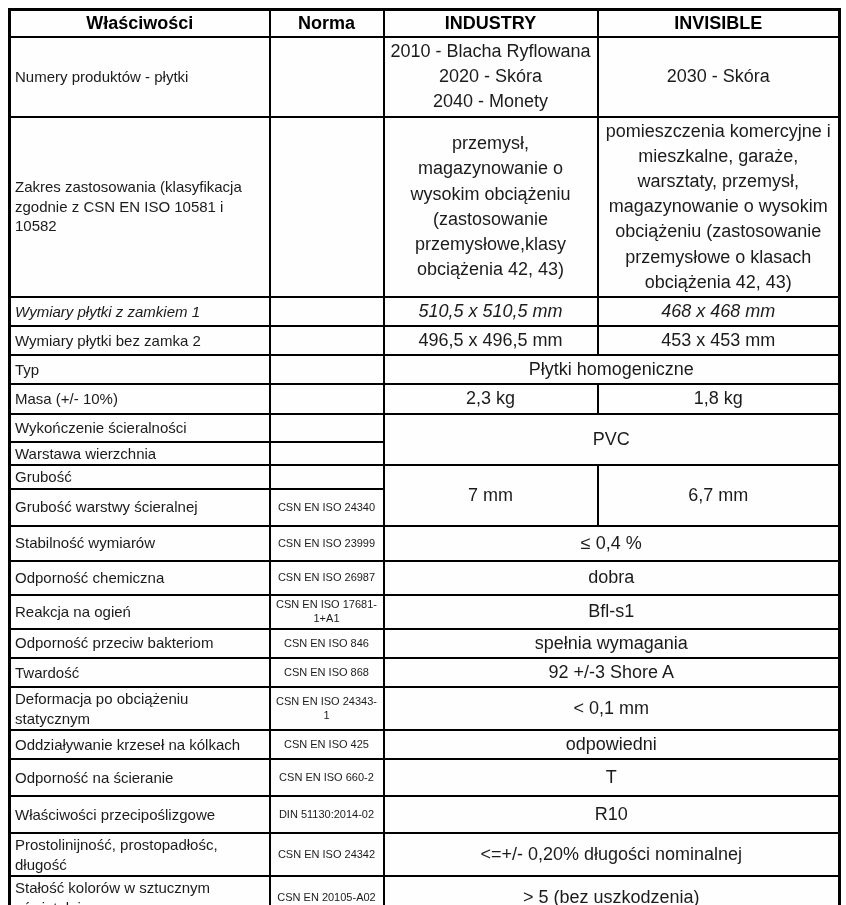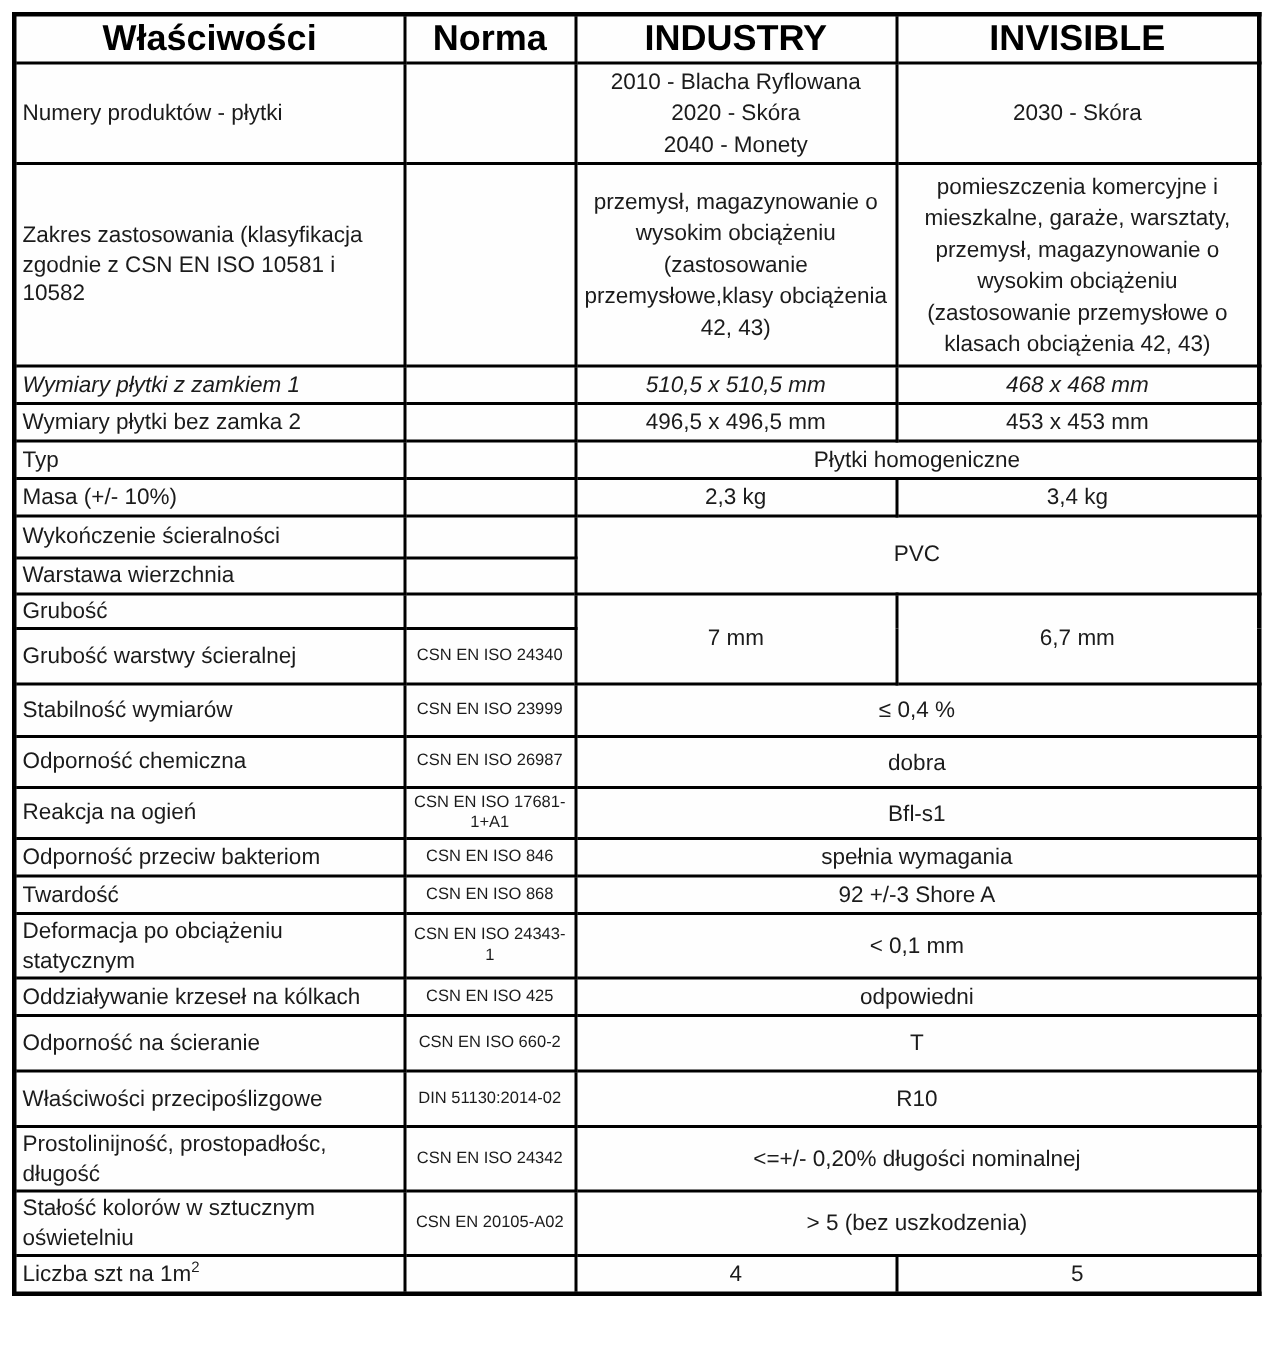--- a/index.html
+++ b/index.html
@@ -25,41 +25,41 @@
     width: 830px;
     background: #fefefe;
   }
   table.spec th,
   table.spec td {
     border: 2px solid #000;
     overflow: hidden;
     vertical-align: middle;
   }
   table.spec th {
-    font-size: 24px;
+    font-size: 18px;
     font-weight: 700;
     text-align: center;
     height: 23px;
     padding: 1px 4px;
     color: #000;
   }
   td.label {
     font-size: 15px;
     text-align: left;
     padding: 1px 4px 1px 4px;
     line-height: 1.3;
   }
   td.norma {
     font-size: 11px;
     text-align: center;
     padding: 1px 3px;
     line-height: 1.2;
   }
   td.value {
-    font-size: 15px;
+    font-size: 18px;
     text-align: center;
     padding: 1px 5px;
     line-height: 1.4;
     white-space: pre-line;
   }
   sup {
     font-size: 10px;
     line-height: 0;
   }
 </style>
@@ -111,21 +111,21 @@
         </tr>
         <tr style="height: 19px;">
           <td class="label">Typ</td>
           <td class="norma"></td>
           <td class="value" colspan="2">Płytki homogeniczne</td>
         </tr>
         <tr style="height: 21px;">
           <td class="label">Masa (+/- 10%)</td>
           <td class="norma"></td>
           <td class="value">2,3 kg</td>
-          <td class="value">3,4 kg</td>
+          <td class="value">1,8 kg</td>
         </tr>
         <tr style="height: 28px;">
           <td class="label">Wykończenie ścieralności</td>
           <td class="norma"></td>
           <td class="value" colspan="2" rowspan="2">PVC</td>
         </tr>
         <tr style="height: 21px;">
           <td class="label">Warstawa wierzchnia</td>
           <td class="norma"></td>
         </tr>

